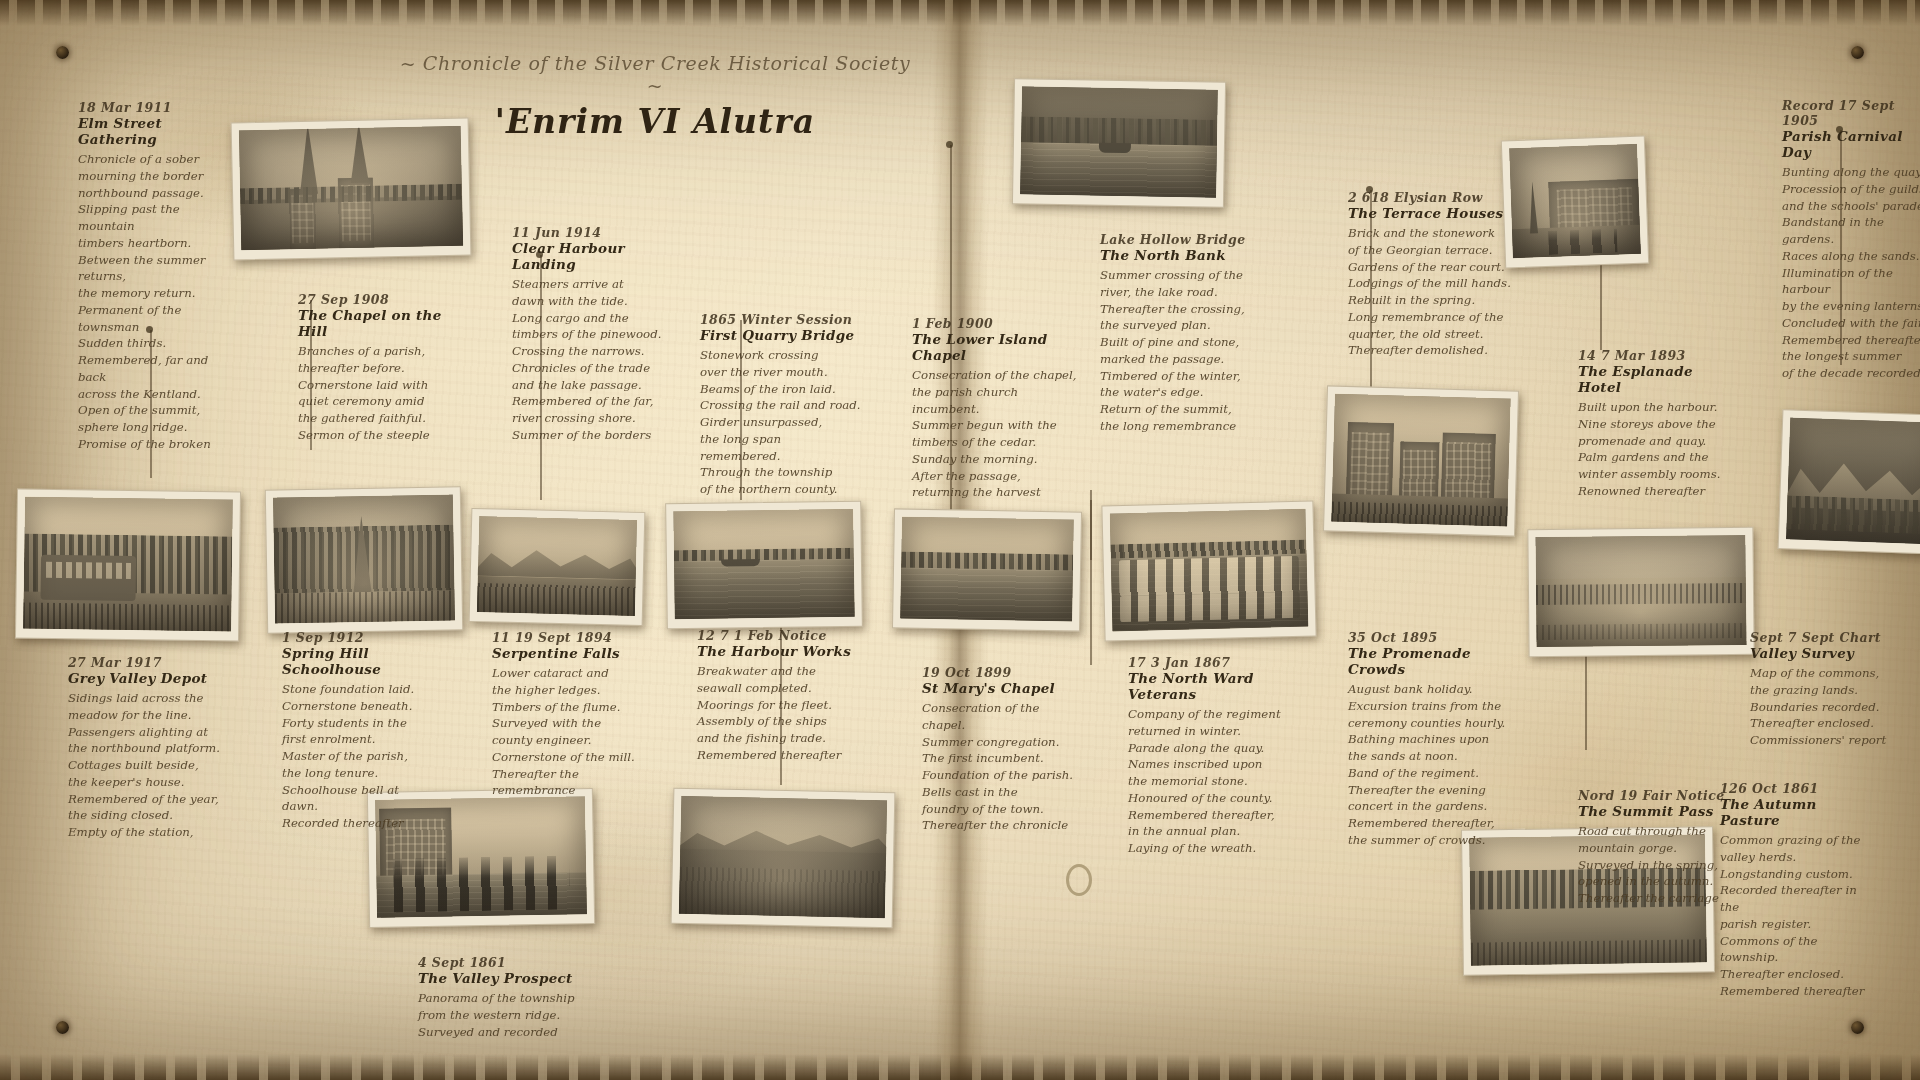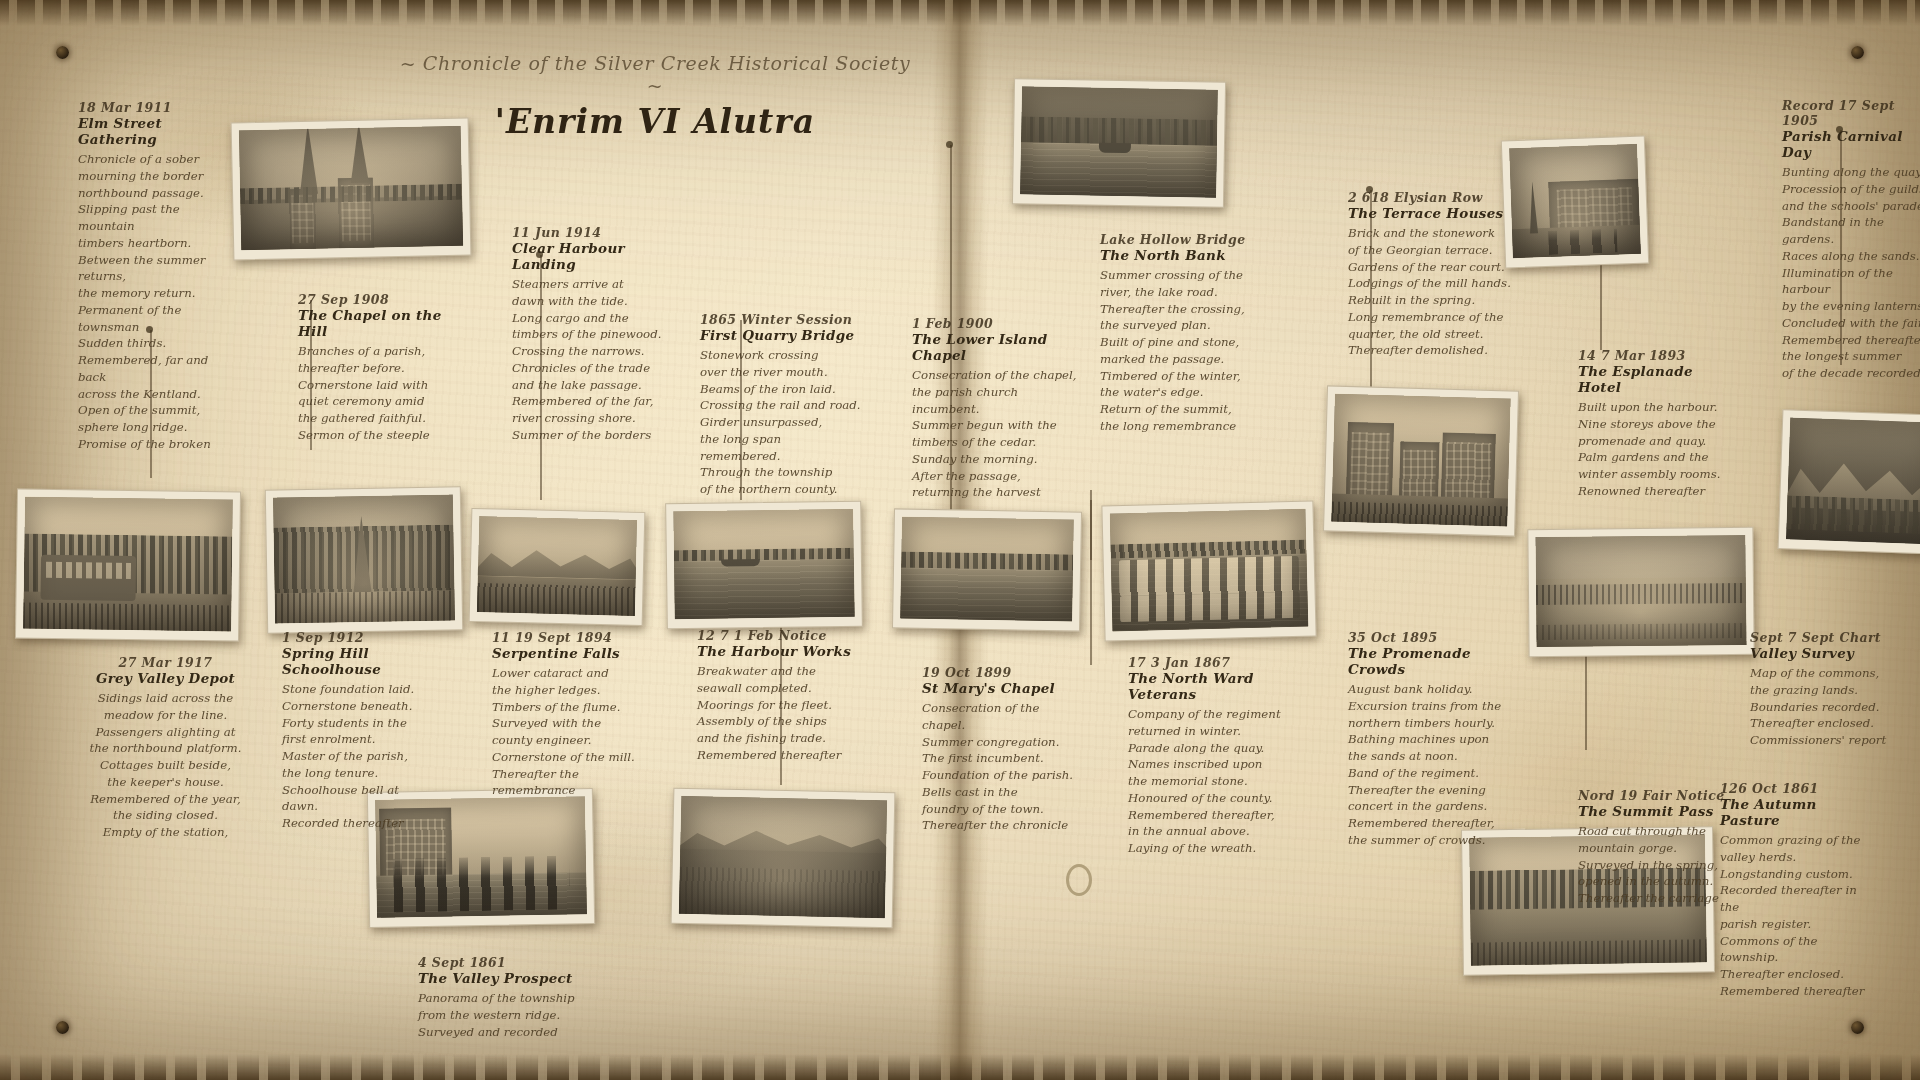--- a/index.html
+++ b/index.html
@@ -576,21 +576,21 @@
       <span>before the dawn bell.</span>
       <span>Rebuilt in brick within</span>
       <span>a single season.</span>
       <span>Losses counted and the</span>
       <span>ledgers restored.</span>
       <span>Renewal of the quarter,</span>
       <span>the townsmen's resolve</span>
     </div>
   </div>
 
-  <div class="entry" style="left:88px;top:655px;width:155px;text-align:center;">
+  <div class="entry" style="left:68px;top:655px;width:155px;">
     <div class="date">27 Mar 1917</div>
     <div class="head">Grey Valley Depot</div>
     <div class="body">
       <span>Sidings laid across the</span>
       <span>meadow for the line.</span>
       <span>Passengers alighting at</span>
       <span>the northbound platform.</span>
       <span>Cottages built beside,</span>
       <span>the keeper's house.</span>
       <span>Remembered of the year,</span>
@@ -659,21 +659,21 @@
     <div class="date">17 3 Jan 1867</div>
     <div class="head">The North Ward Veterans</div>
     <div class="body">
       <span>Company of the regiment</span>
       <span>returned in winter.</span>
       <span>Parade along the quay.</span>
       <span>Names inscribed upon</span>
       <span>the memorial stone.</span>
       <span>Honoured of the county.</span>
       <span>Remembered thereafter,</span>
-      <span>in the annual above.</span>
+      <span>in the annual plan.</span>
       <span>Laying of the wreath.</span>
     </div>
   </div>
 
   <div class="entry" style="left:418px;top:955px;width:160px;">
     <div class="date">4 Sept 1861</div>
     <div class="head">The Valley Prospect</div>
     <div class="body">
       <span>Panorama of the township</span>
       <span>from the western ridge.</span>
@@ -726,21 +726,21 @@
       <span>of the decade recorded.</span>
     </div>
   </div>
 
   <div class="entry" style="left:1348px;top:630px;width:160px;">
     <div class="date">35 Oct 1895</div>
     <div class="head">The Promenade Crowds</div>
     <div class="body">
       <span>August bank holiday.</span>
       <span>Excursion trains from the</span>
-      <span>northern timbers hourly.</span>
+      <span>ceremony counties hourly.</span>
       <span>Bathing machines upon</span>
       <span>the sands at noon.</span>
       <span>Band of the regiment.</span>
       <span>Thereafter the evening</span>
       <span>concert in the gardens.</span>
       <span>Remembered thereafter,</span>
       <span>the summer of crowds.</span>
     </div>
   </div>
 

